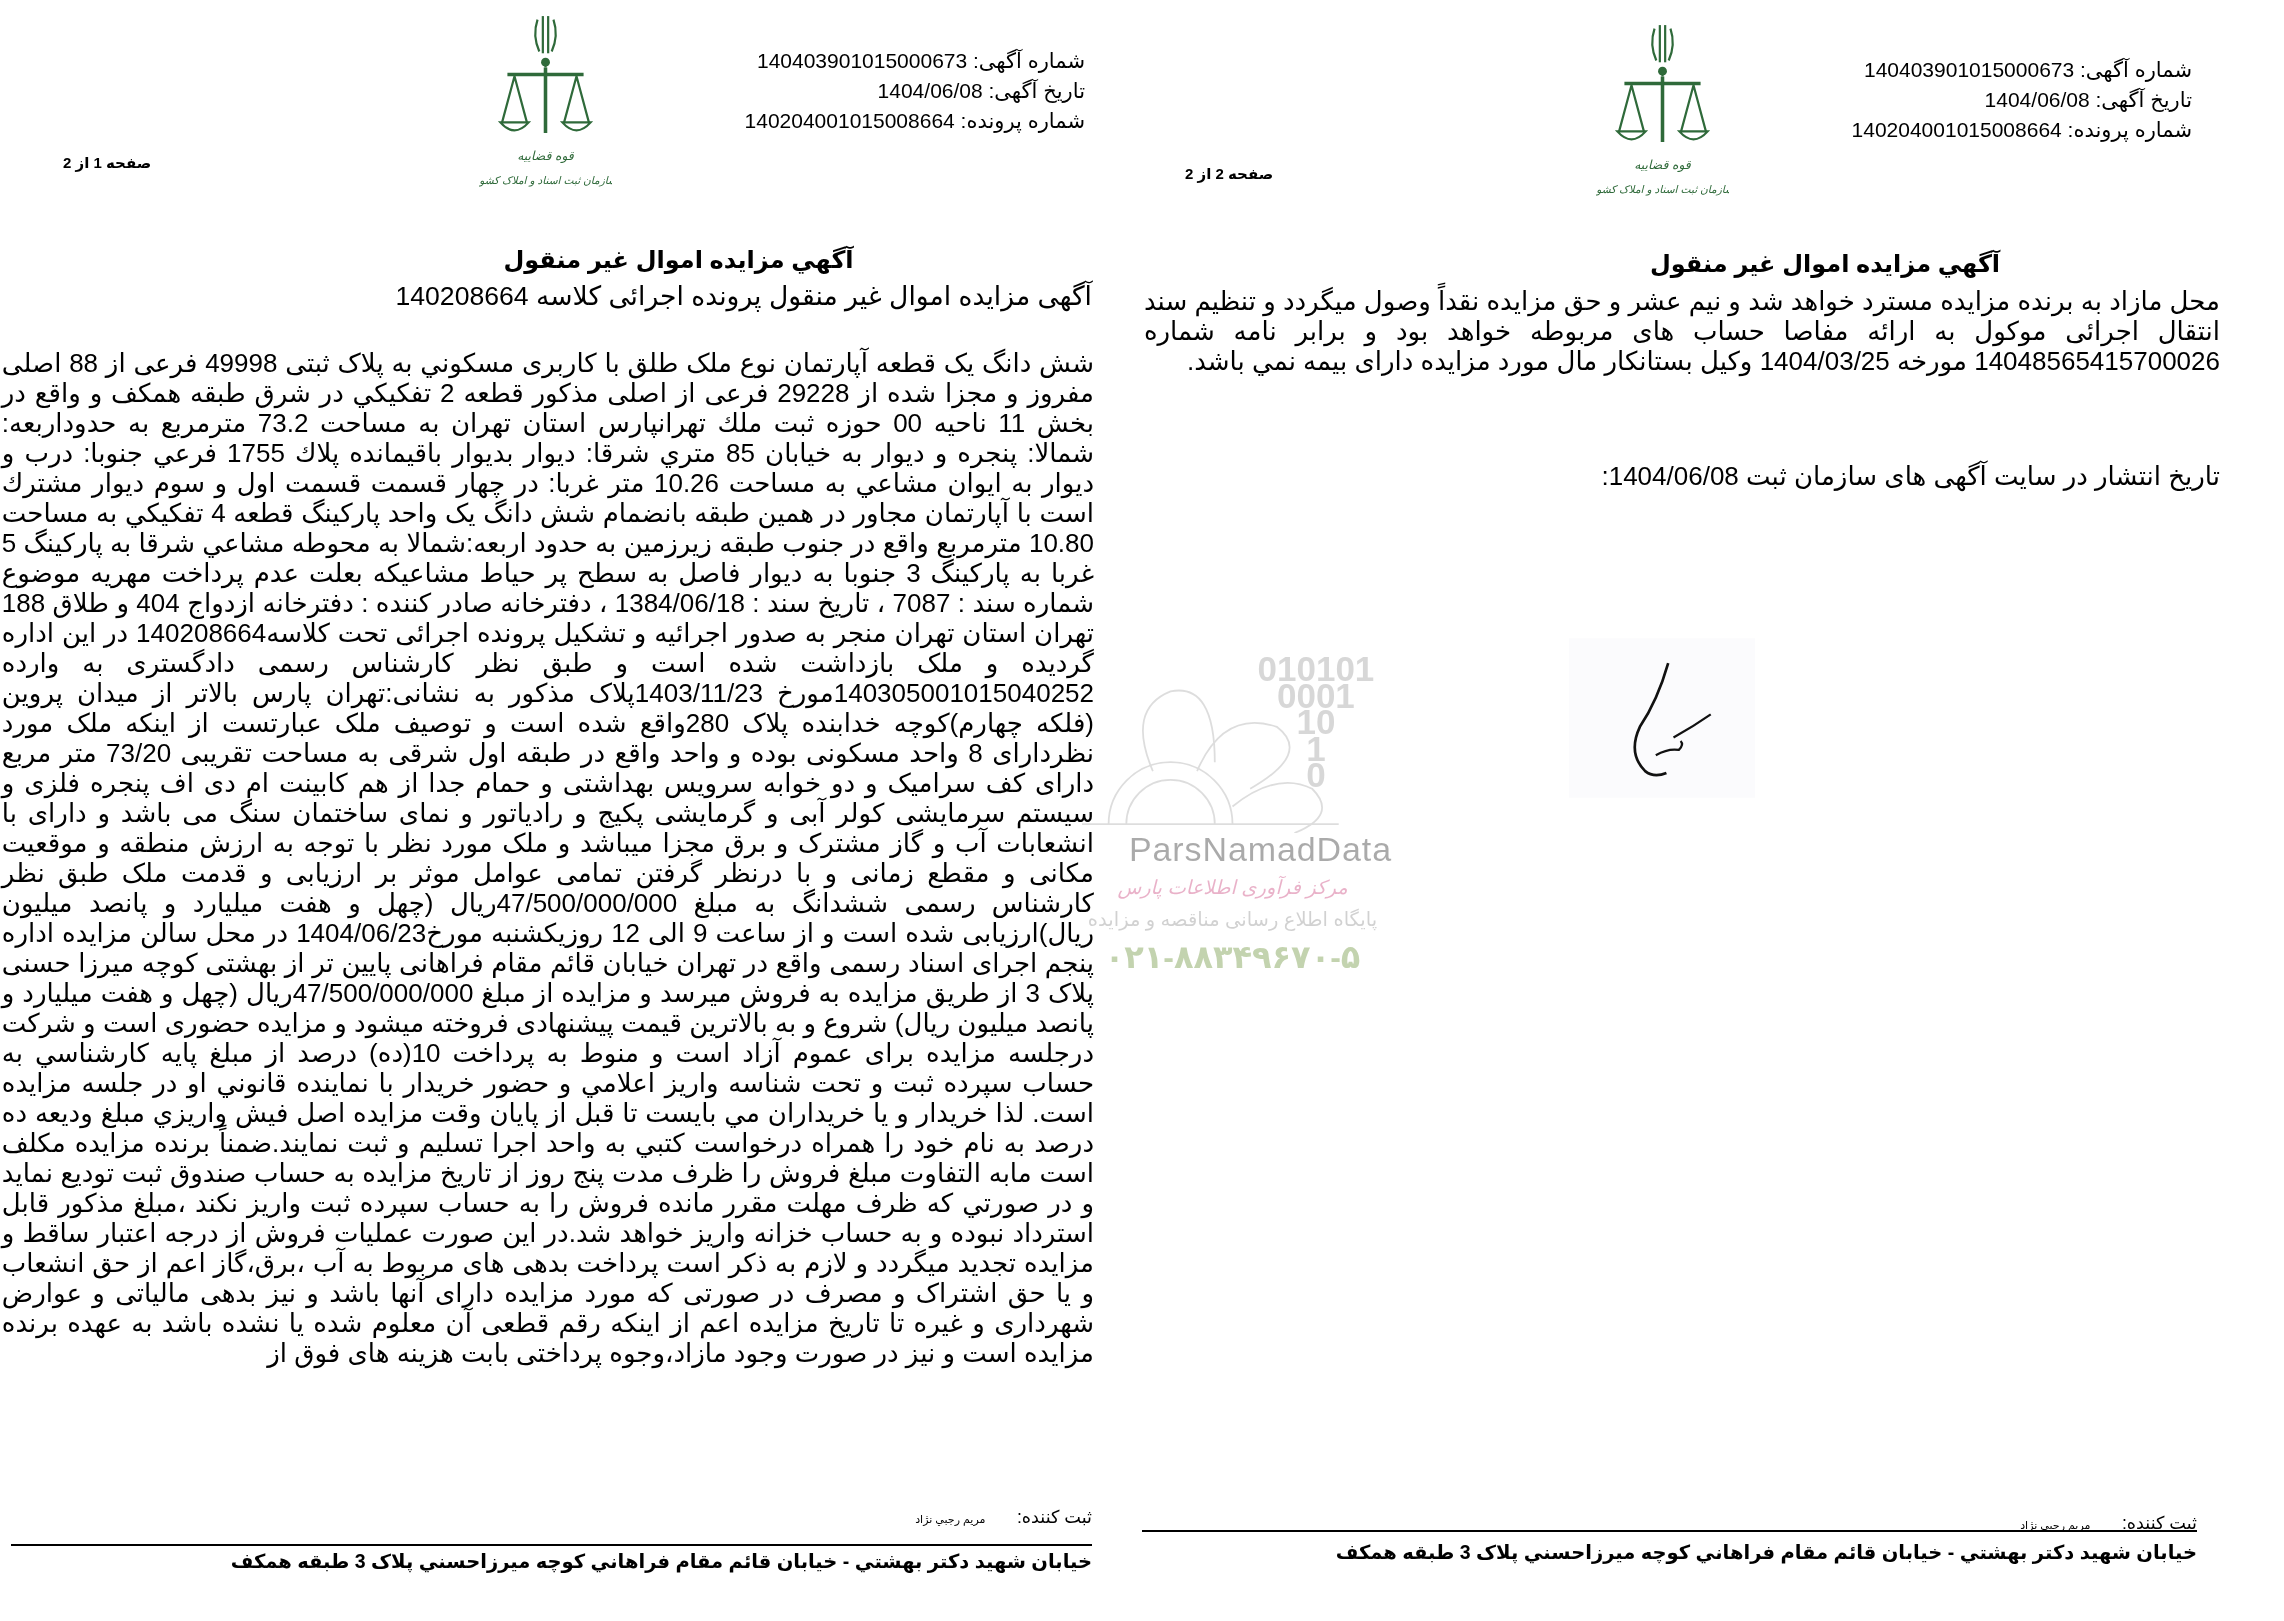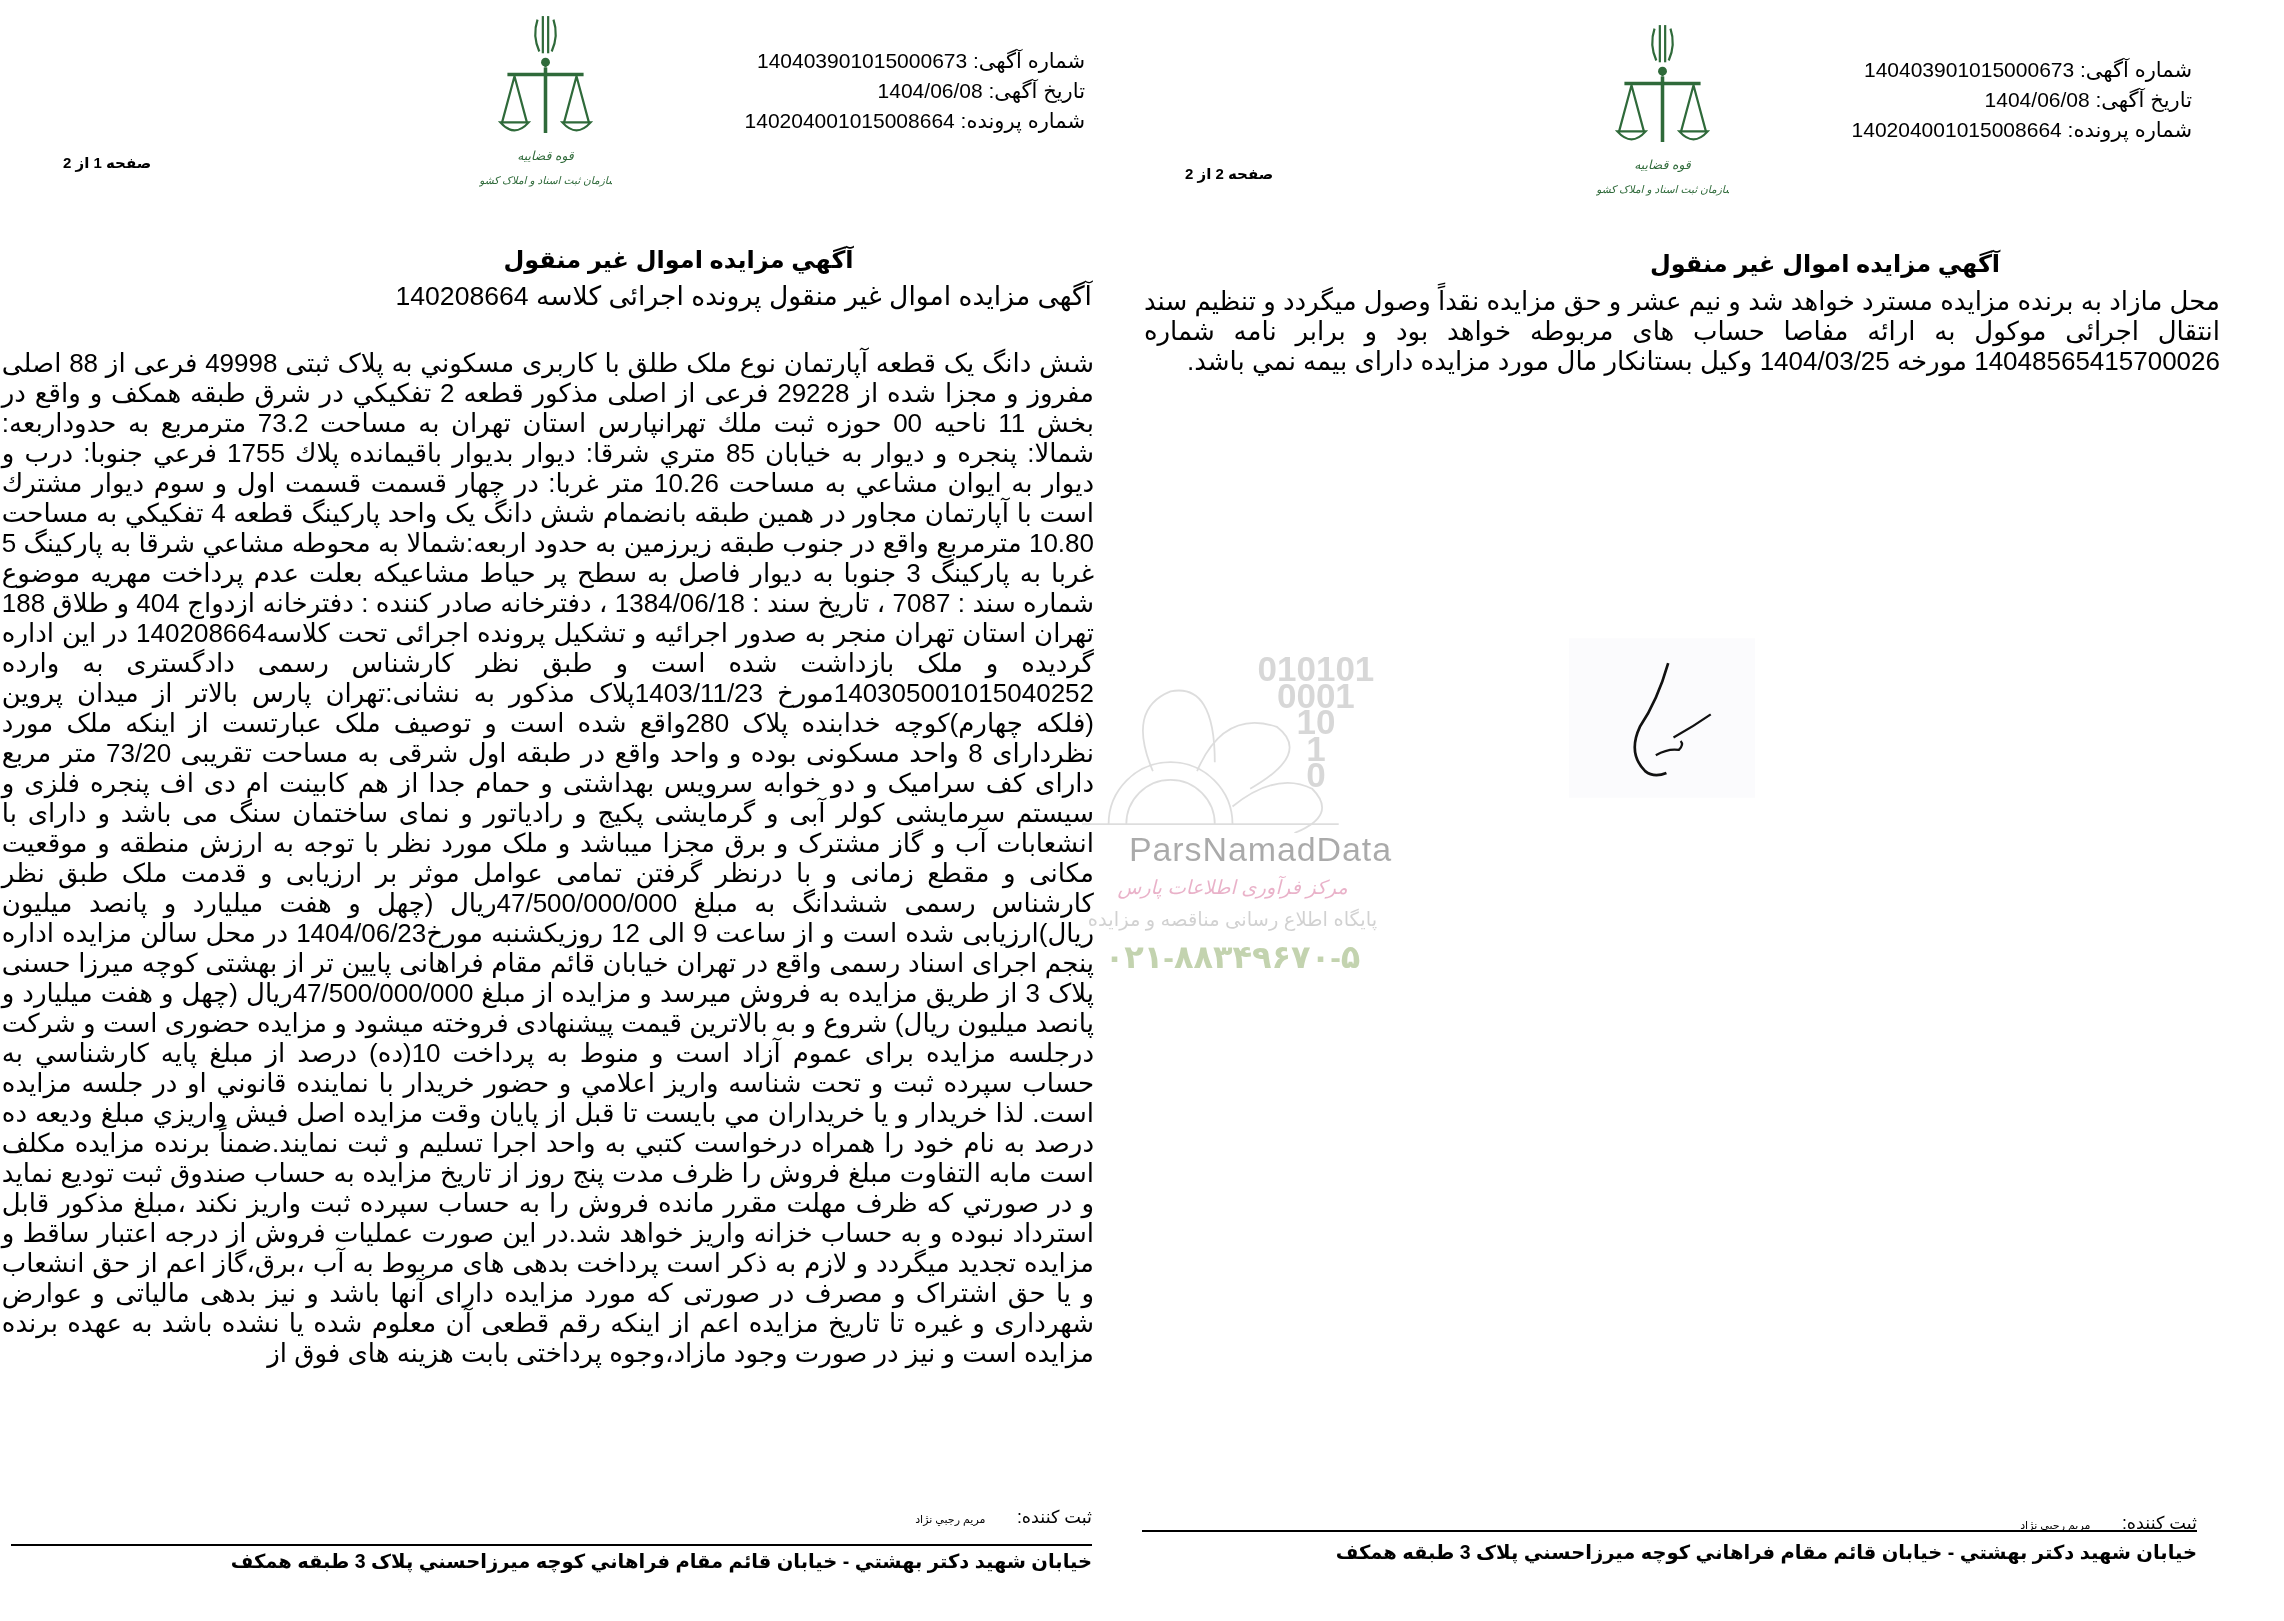--- a/index.html
+++ b/index.html
@@ -157,20 +157,21 @@
       <span class="val">140204001015008664</span>
     </div>
   </div>
 
   <div class="page-no">صفحه 2 از 2</div>
 
   <div class="title">آگهي مزايده اموال غير منقول</div>
 
   <div class="body-text">محل مازاد به برنده مزایده مسترد خواهد شد و نیم عشر و حق مزایده نقداً وصول میگردد و تنظیم سند انتقال اجرائی موکول به ارائه مفاصا حساب های مربوطه خواهد بود و برابر نامه شماره 14048565415700026 مورخه 1404/03/25 وکیل بستانکار مال مورد مزایده دارای بیمه نمي باشد.</div>
 
+  <div class="pub-date">تاریخ انتشار در سایت آگهی های سازمان ثبت 1404/06/08:</div>
 
   <div class="signature">
     <svg viewBox="0 0 210 180" width="186" height="160">
       <rect x="0" y="0" width="210" height="180" fill="#fbfbfd"></rect>
       <path d="M112 28 Q100 70 80 100 Q66 130 86 150 Q96 158 110 152" fill="none" stroke="#111" stroke-width="3"></path>
       <path d="M98 132 Q112 124 124 126 Q130 120 126 116" fill="none" stroke="#111" stroke-width="2.5"></path>
       <path d="M118 112 Q140 100 160 86" fill="none" stroke="#111" stroke-width="2.5"></path>
     </svg>
   </div>
 

